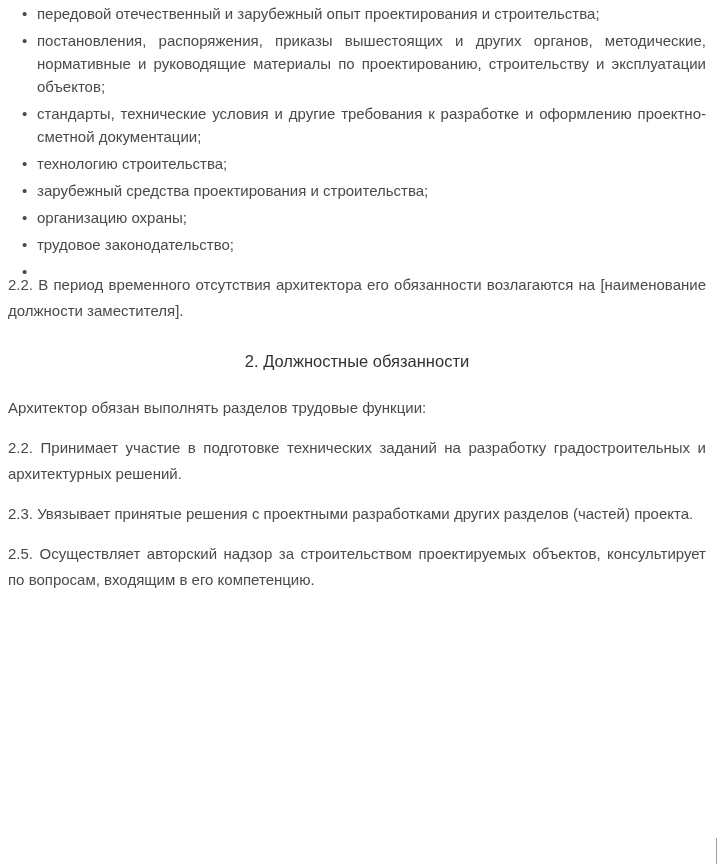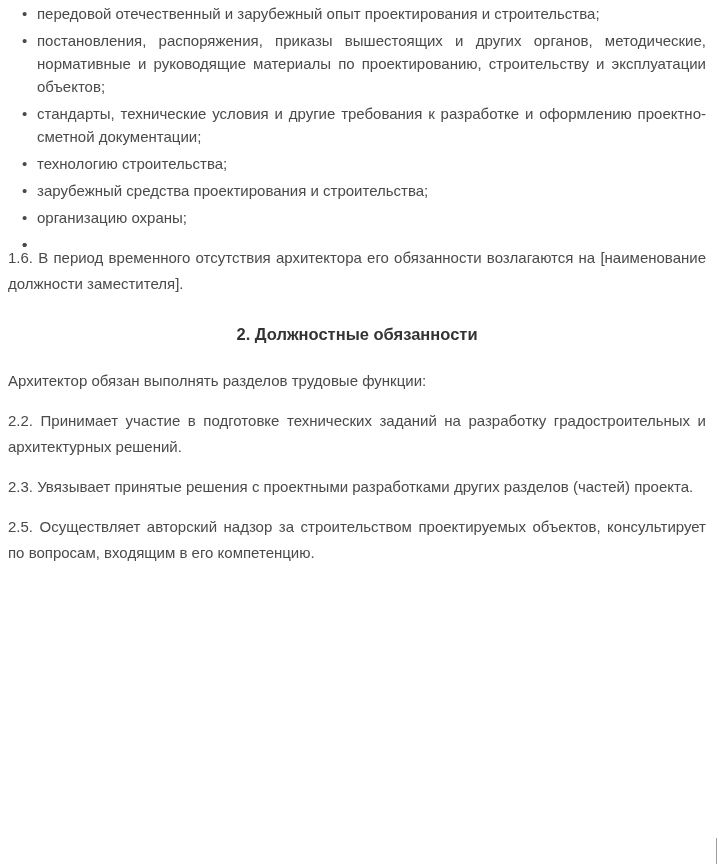--- a/index.html
+++ b/index.html
@@ -38,21 +38,21 @@
     line-height: 23px;
     color: #4a4a4a;
   }
   p.para {
     line-height: 26px;
     text-align: justify;
     margin: 14px 0;
   }
   h2.section-heading {
     font-size: 16.5px;
-    font-weight: bold;
+    font-weight: normal;
     color: #333333;
     text-align: center;
     line-height: 27px;
     margin: 24px 0 20px 0;
   }
   .scrollbar-sliver {
     position: absolute;
     right: 2px;
     top: 838px;
     width: 1px;
@@ -85,27 +85,28 @@
     <li>
       <span class="bullet">•</span>
       <span>зарубежный средства проектирования и строительства;</span>
     </li>
     <li>
       <span class="bullet">•</span>
       <span>организацию охраны;</span>
     </li>
     <li>
       <span class="bullet">•</span>
+      <span>трудовое законодательство;</span>
     </li>
     <li>
       <span class="bullet">•</span>
     </li>
   </ul>
 
-  <p class="para">1.6. В период временного отсутствия архитектора его обязанности возлагаются на [наименование должности заместителя].</p>
+  <p class="para">2.2. В период временного отсутствия архитектора его обязанности возлагаются на [наименование должности заместителя].</p>
 
   <h2 class="section-heading">2. Должностные обязанности</h2>
 
   <p class="para">Архитектор обязан выполнять разделов трудовые функции:</p>
 
   <p class="para">2.2. Принимает участие в подготовке технических заданий на разработку градостроительных и архитектурных решений.</p>
   <p class="para">2.3. Увязывает принятые решения с проектными разработками других разделов (частей) проекта.</p>
   <p class="para">2.5. Осуществляет авторский надзор за строительством проектируемых объектов, консультирует по вопросам, входящим в его компетенцию.</p>
 
 </div>

